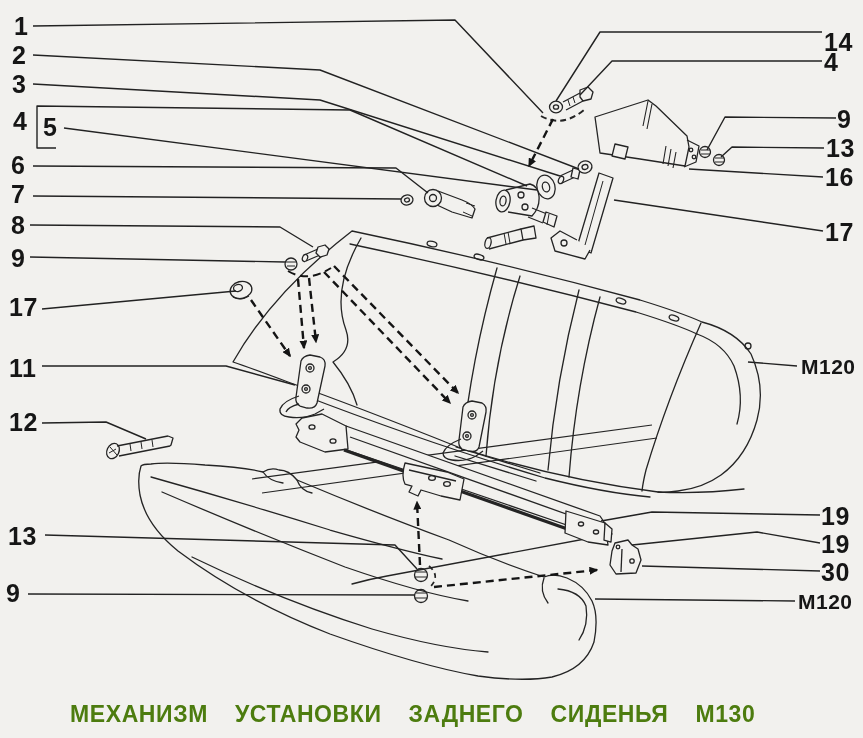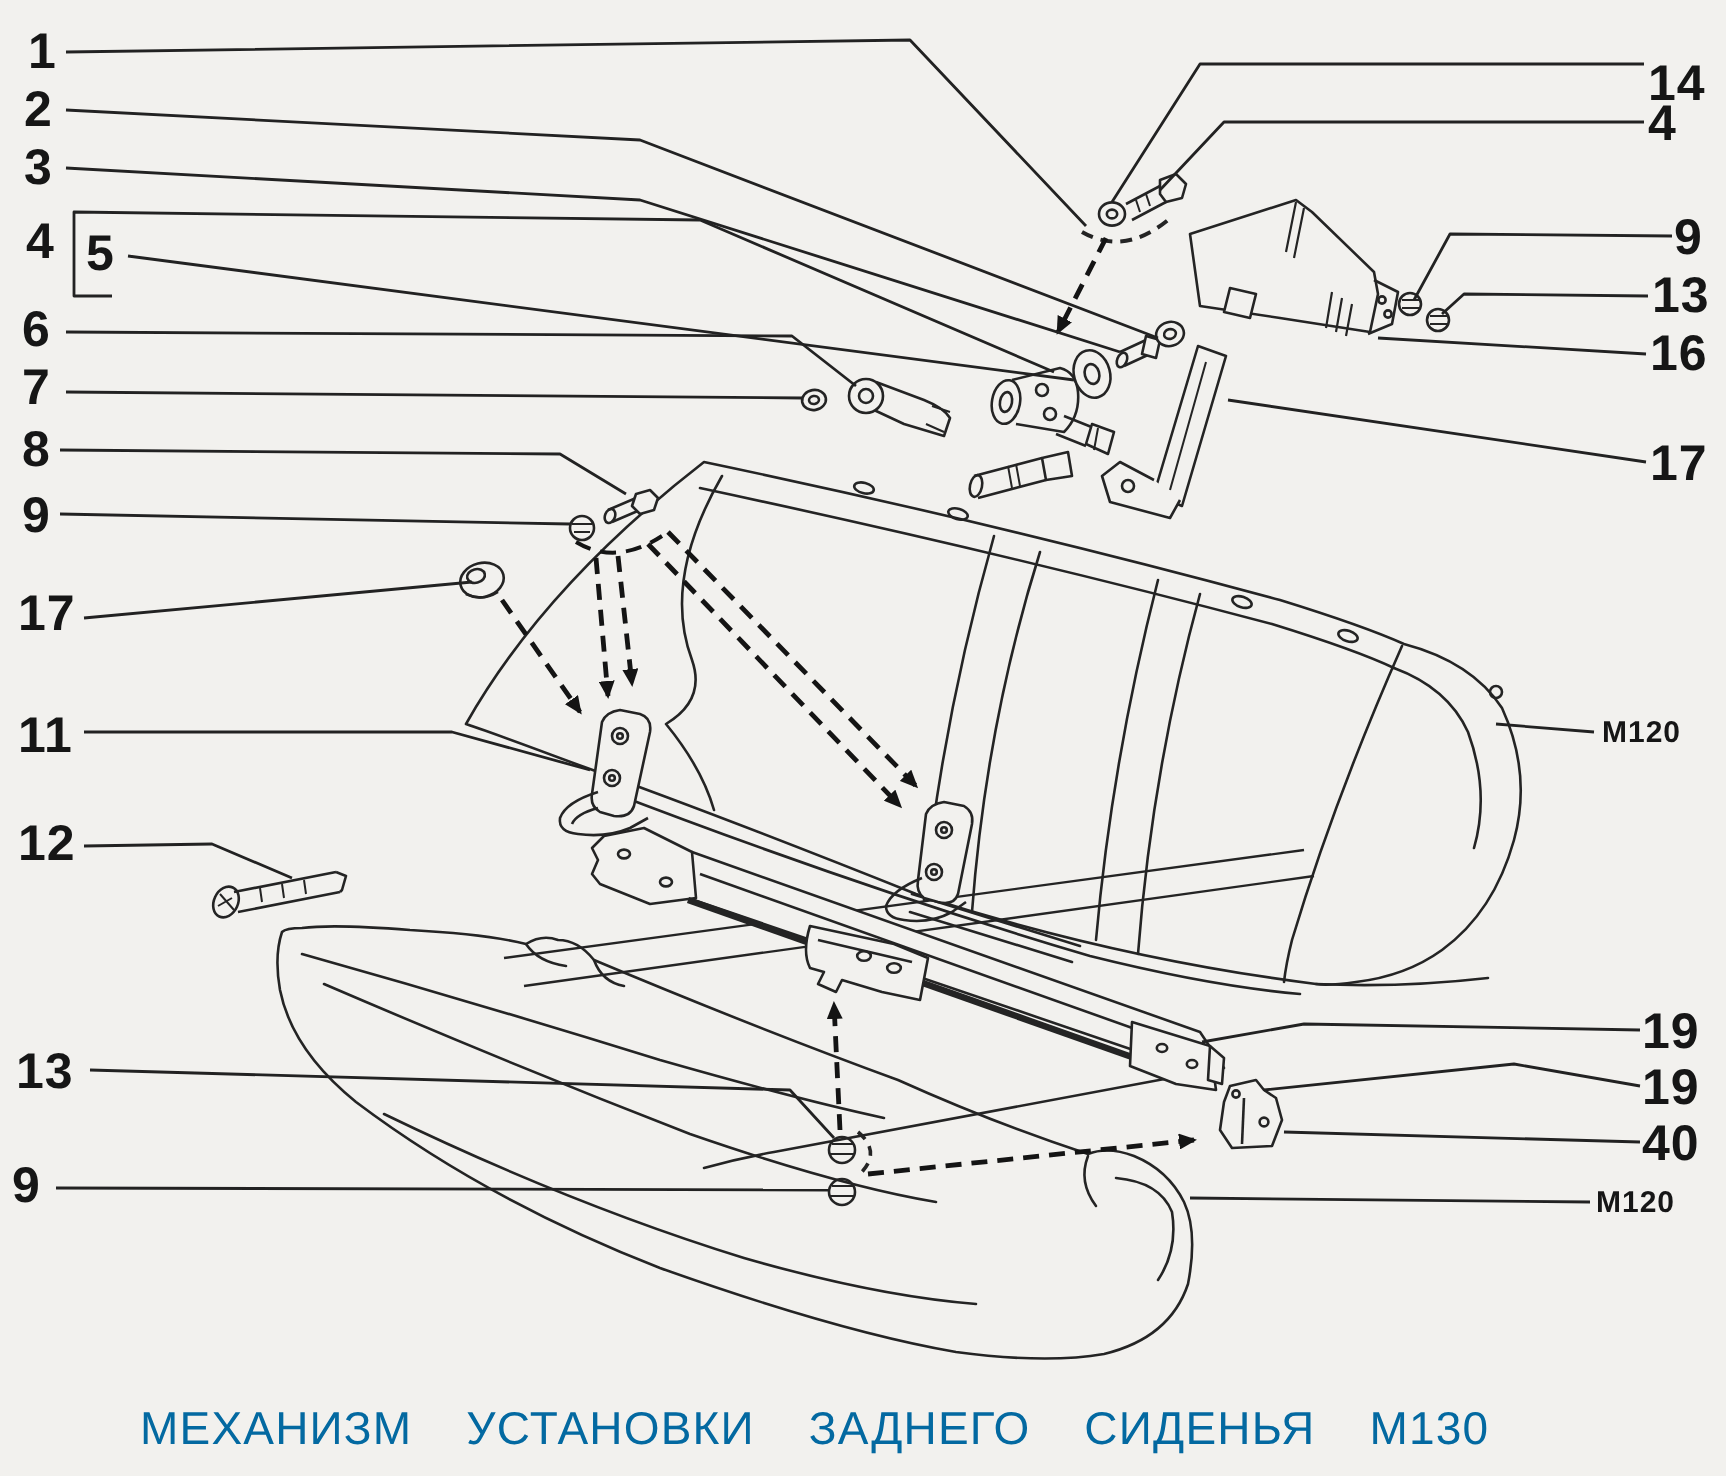--- a/index.html
+++ b/index.html
@@ -15,29 +15,29 @@
   .callout{
     position:absolute;
     font-weight:700;
     font-size:25px;
     line-height:27px;
     color:#161616;
     letter-spacing:0.5px;
     white-space:nowrap;
     user-select:none;
   }
-  .callout.small{font-size:15px;line-height:24px;}
+  .callout.small{font-size:21px;line-height:24px;}
   #caption{
     position:absolute;
     left:70px;top:701px;width:700px;
-    font-weight:400;
+    font-weight:700;
     font-size:23px;
     letter-spacing:0.6px;
     word-spacing:20px;
-    color:#0369a1;
+    color:#4d7c0f;
     white-space:nowrap;
   }
 </style>
 </head>
 <body>
 
 <div id="stage">
 
 <svg width="863" height="738" viewBox="0 0 863 738">
   <defs>
@@ -289,17 +289,17 @@
 
   <div class="callout" style="left:824px;top:29px">14</div>
   <div class="callout" style="left:824px;top:49px">4</div>
   <div class="callout" style="left:837px;top:106px">9</div>
   <div class="callout" style="left:826px;top:135px">13</div>
   <div class="callout" style="left:825px;top:164px">16</div>
   <div class="callout" style="left:825px;top:219px">17</div>
   <div class="callout small" style="left:801px;top:355px">М120</div>
   <div class="callout" style="left:821px;top:503px">19</div>
   <div class="callout" style="left:821px;top:531px">19</div>
-  <div class="callout" style="left:821px;top:559px">40</div>
+  <div class="callout" style="left:821px;top:559px">30</div>
   <div class="callout small" style="left:798px;top:590px">М120</div>
 
   <div id="caption">МЕХАНИЗМ УСТАНОВКИ ЗАДНЕГО СИДЕНЬЯ М130</div>
 </div>
 
 </body></html>

